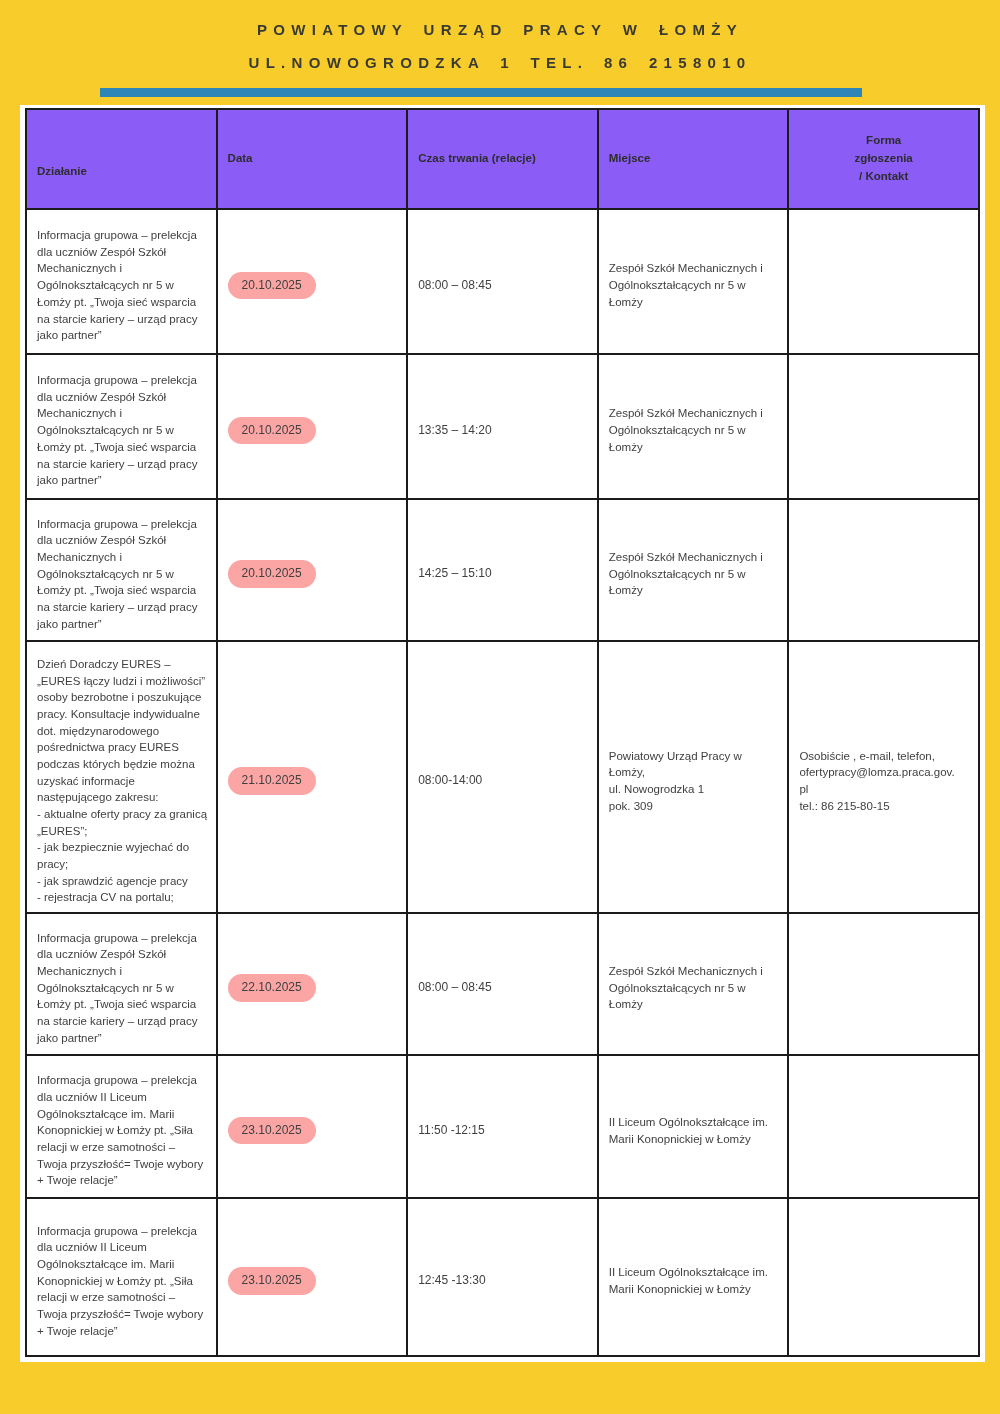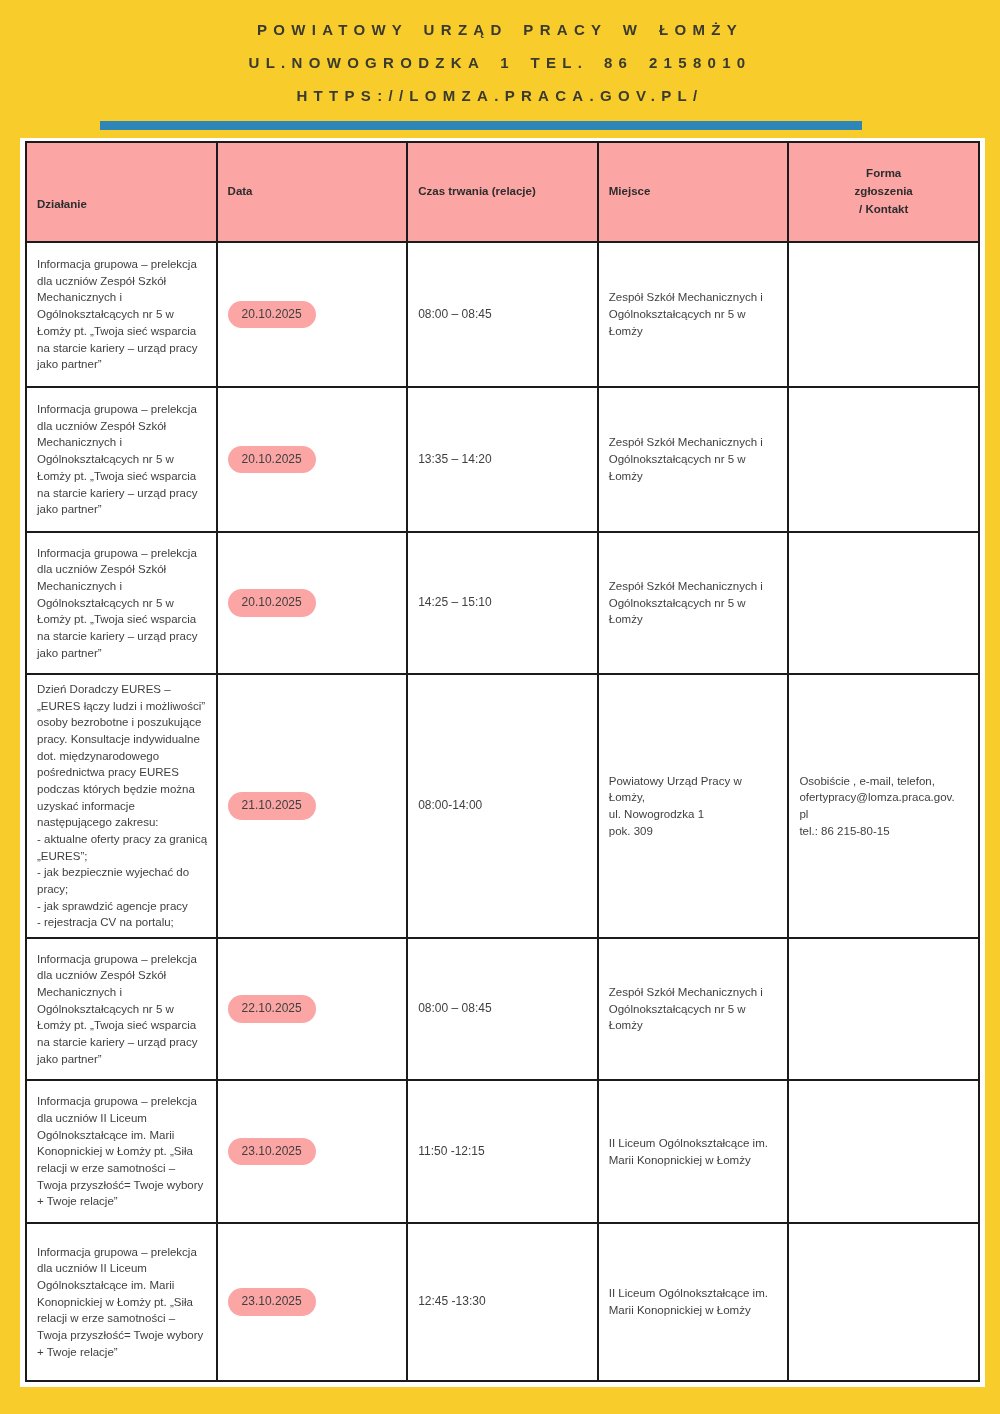--- a/index.html
+++ b/index.html
@@ -48,40 +48,40 @@
   }
   th, td {
     border: 2px solid #1B1B1B;
     vertical-align: middle;
     overflow-wrap: break-word;
   }
   col { width: 20%; }
 
   thead tr { height: 100px; }
   th {
-    background: #fca5a5;
+    background: #8b5cf6;
     color: #2D2D2D;
     font-size: 11.5px;
     font-weight: bold;
     text-align: left;
     padding: 0 10px;
     line-height: 1.55;
   }
   th:first-child { padding-top: 26px; }
   th:last-child {
     text-align: center;
     white-space: pre-line;
     padding-top: 0;
   }
 
   td {
     color: #3F3F3F;
     font-size: 11.5px;
     line-height: 1.45;
-    padding: 6px 8px 6px 10px;
+    padding: 14px 8px 6px 10px;
   }
   td.pre { white-space: pre-line; }
   td.time-cell, td.date-cell { font-size: 12px; }
 
   tbody tr:nth-child(1) { height: 145px; }
   tbody tr:nth-child(2) { height: 145px; }
   tbody tr:nth-child(3) { height: 142px; }
   tbody tr:nth-child(4) { height: 247px; }
   tbody tr:nth-child(5) { height: 142px; }
   tbody tr:nth-child(6) { height: 143px; }
@@ -95,21 +95,20 @@
     font-size: 12px;
     color: #3F3F3F;
   }
 </style>
 </head>
 <body>
 
 <header class="banner">
   <div class="banner-line">POWIATOWY URZĄD PRACY W ŁOMŻY</div>
   <div class="banner-line">UL.NOWOGRODZKA 1 TEL. 86 2158010</div>
-  <div class="banner-line">HTTPS://LOMZA.PRACA.GOV.PL/</div>
   <div class="banner-divider"></div>
 </header>
 
 <main class="table-wrap">
   <table>
     <colgroup>
       <col>
         <col>
         <col>
         <col>

